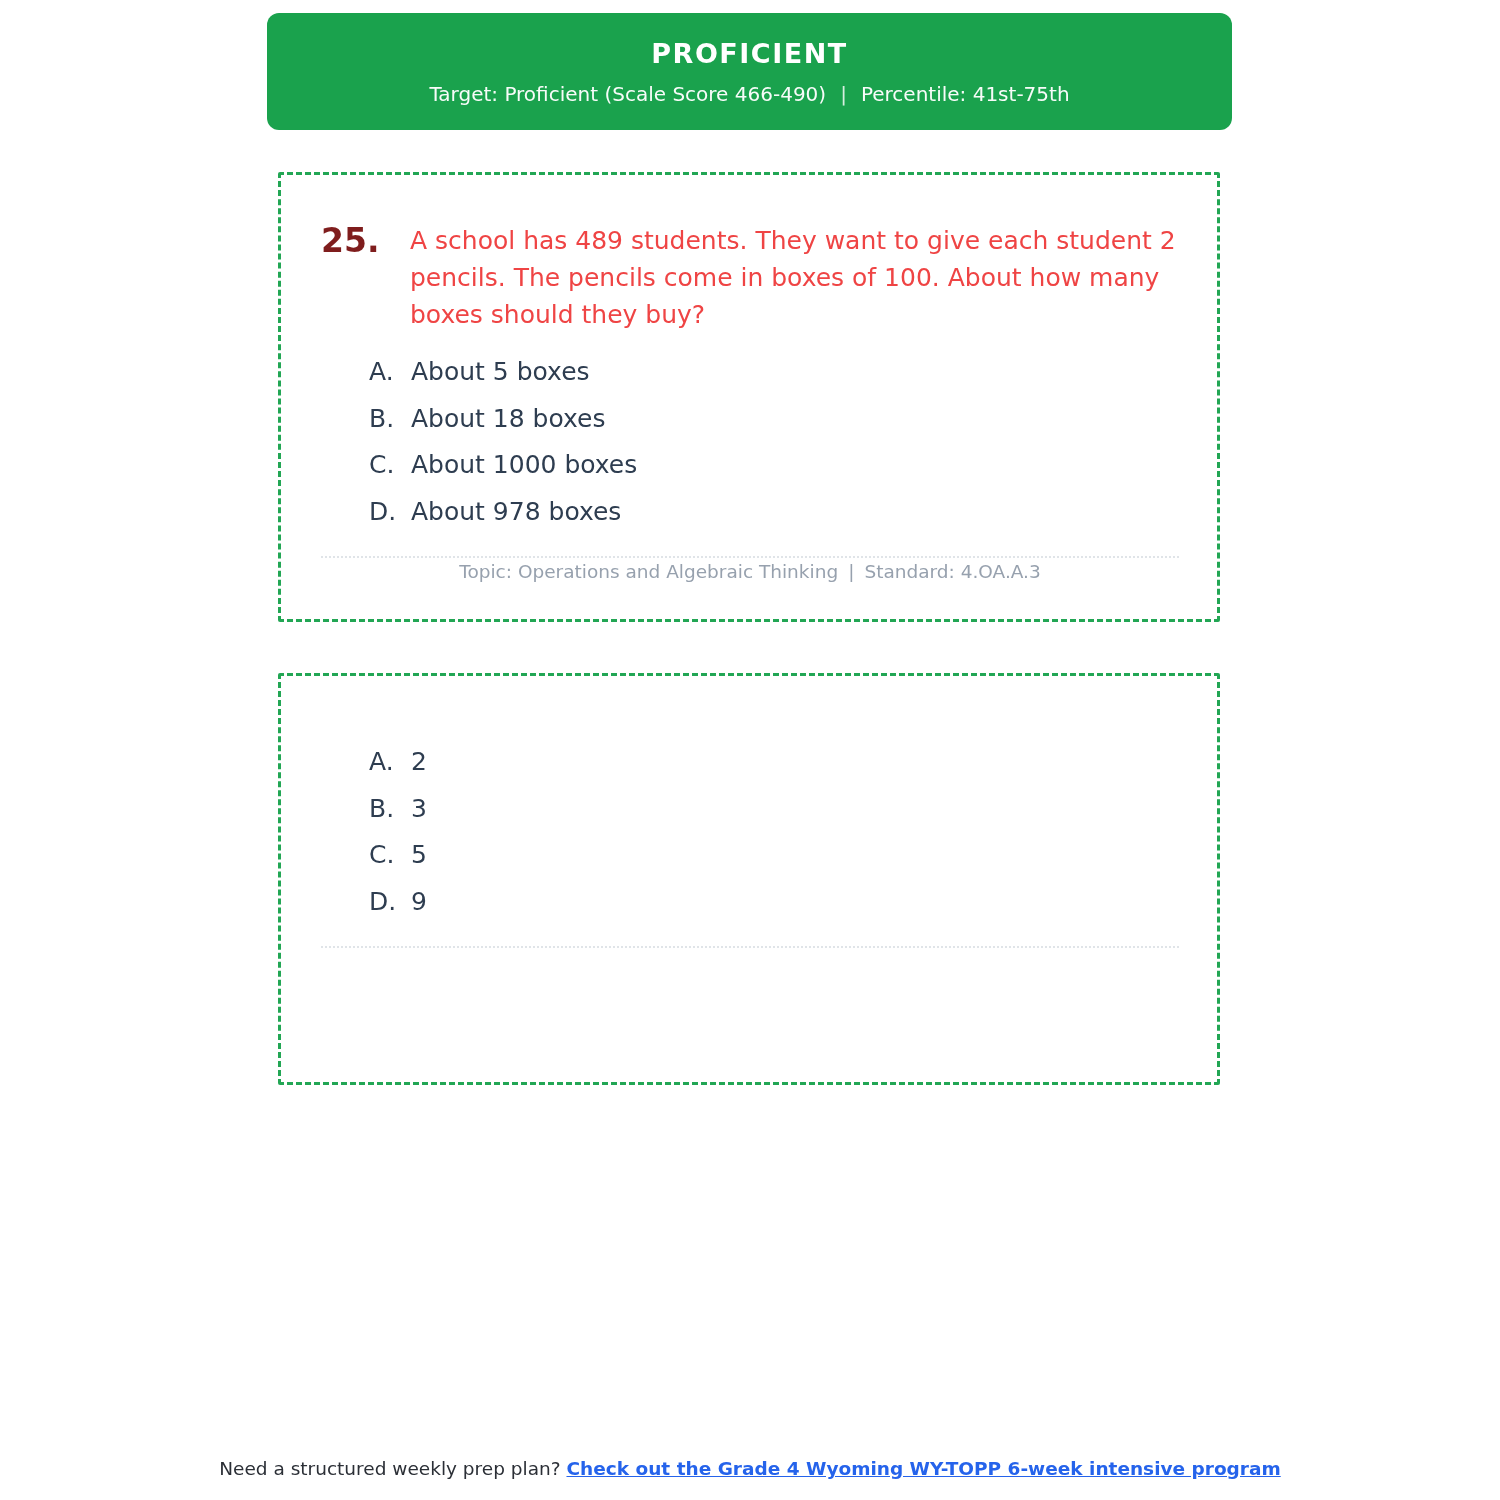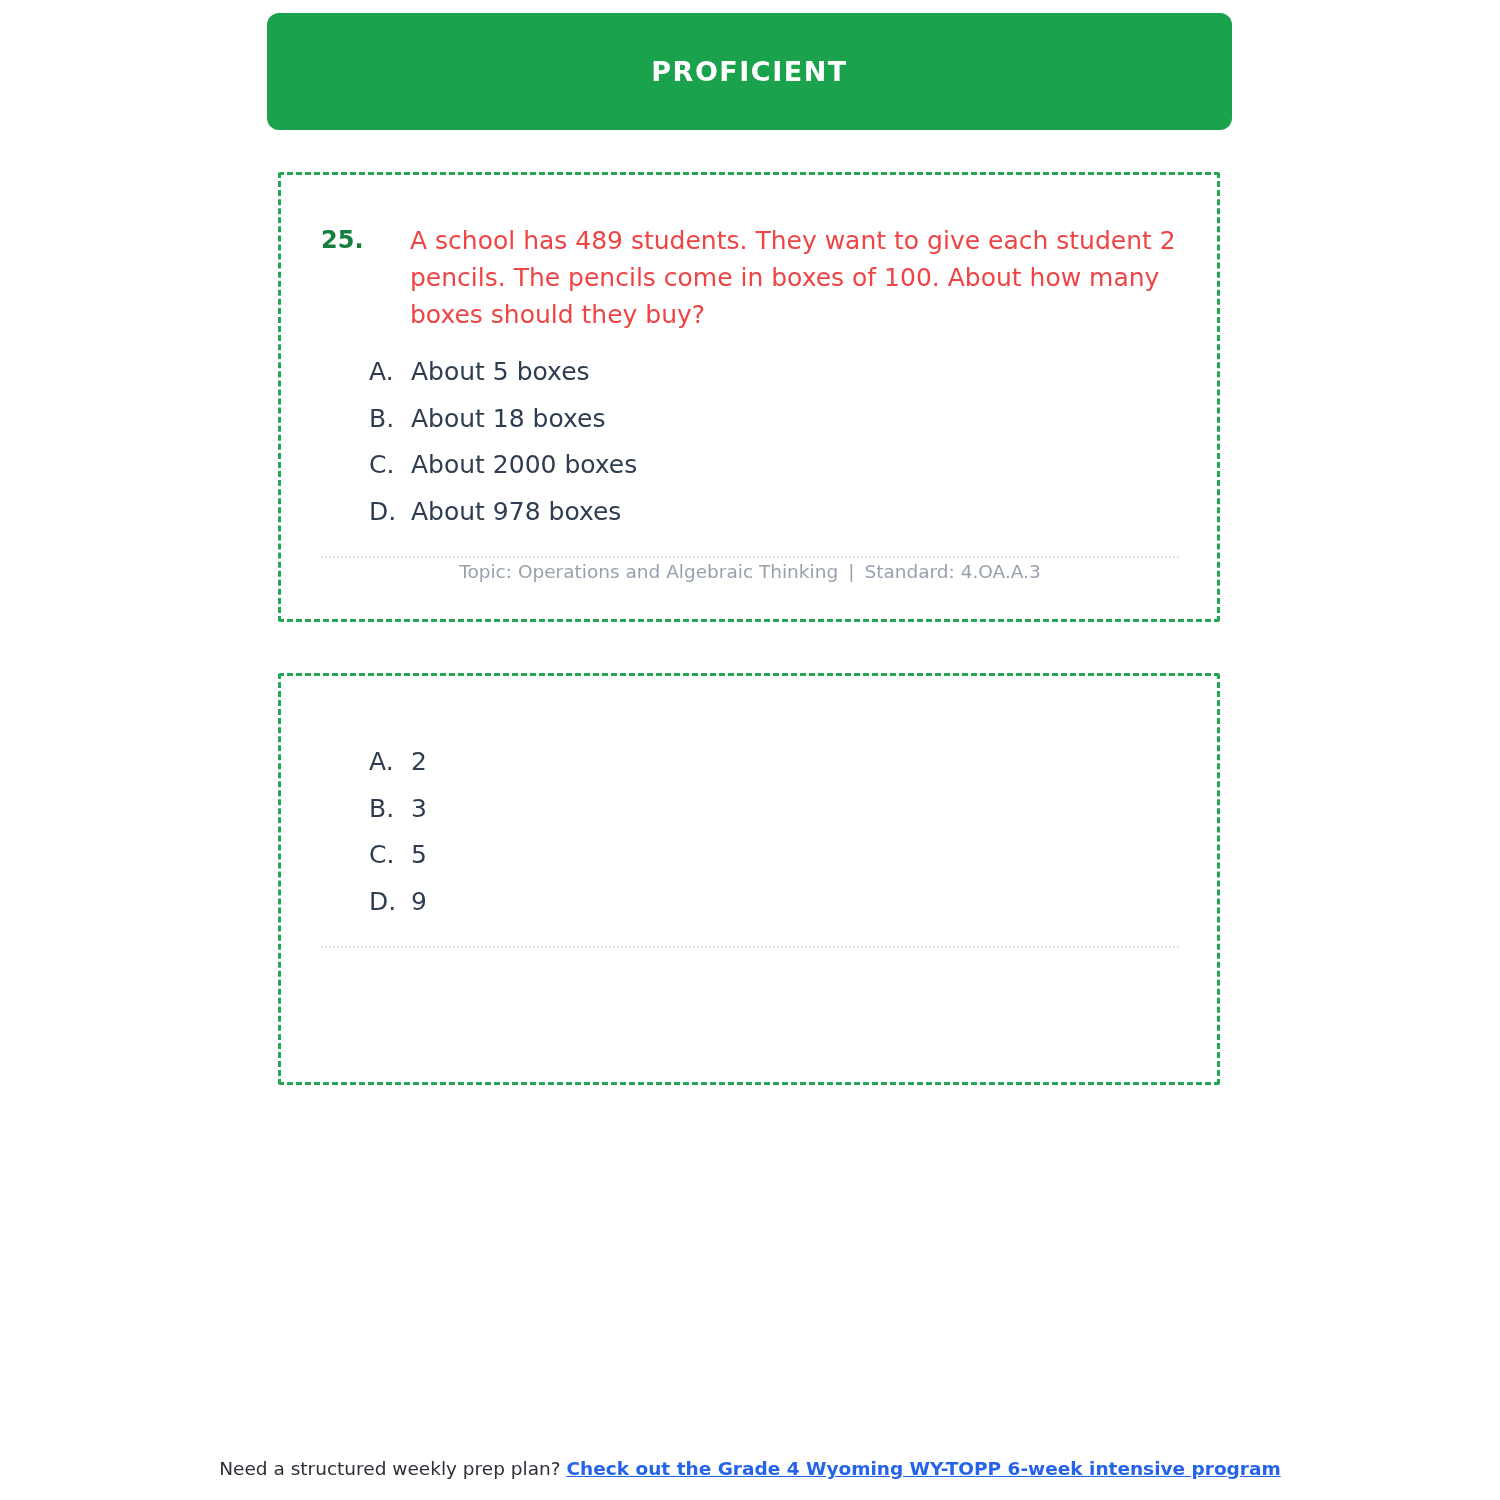--- a/index.html
+++ b/index.html
@@ -59,23 +59,23 @@
   }
   .qcard-1 { top: 172px; height: 450px; }
   .qcard-2 { top: 673px; height: 412px; }
   .q-row {
     display: flex;
     align-items: flex-start;
   }
   .q-number {
     width: 89px;
     flex: 0 0 89px;
-    font-size: 24px;
+    font-size: 33px;
     font-weight: bold;
-    color: #15803d;
+    color: #7f1d1d;
     line-height: 37px;
   }
   .q-text {
     flex: 1;
     max-width: 782px;
     font-size: 25px;
     line-height: 37px;
     color: #ef4444;
   }
   .options {
@@ -124,39 +124,44 @@
     cursor: pointer;
   }
 </style>
 </head>
 <body>
 
 <div class="page">
 
   <div class="banner">
     <div class="banner-title">PROFICIENT</div>
+    <div class="banner-subtitle">
+      <span>Target: Proficient (Scale Score 466-490)</span>
+      <span class="sep">|</span>
+      <span>Percentile: 41st-75th</span>
+    </div>
   </div>
 
   <div class="qcard qcard-1">
     <div class="q-row">
       <div class="q-number">25.</div>
       <div class="q-text">A school has 489 students. They want to give each student 2 pencils. The pencils come in boxes of 100. About how many boxes should they buy?</div>
     </div>
     <div class="options">
       <div class="option">
         <span class="option-letter">A.</span>
         <span>About 5 boxes</span>
       </div>
       <div class="option">
         <span class="option-letter">B.</span>
         <span>About 18 boxes</span>
       </div>
       <div class="option">
         <span class="option-letter">C.</span>
-        <span>About 2000 boxes</span>
+        <span>About 1000 boxes</span>
       </div>
       <div class="option">
         <span class="option-letter">D.</span>
         <span>About 978 boxes</span>
       </div>
     </div>
     <hr class="meta-divider">
     <div class="meta-line">
       <span>Topic: Operations and Algebraic Thinking</span><span class="sep">|</span><span>Standard: 4.OA.A.3</span>
     </div>

